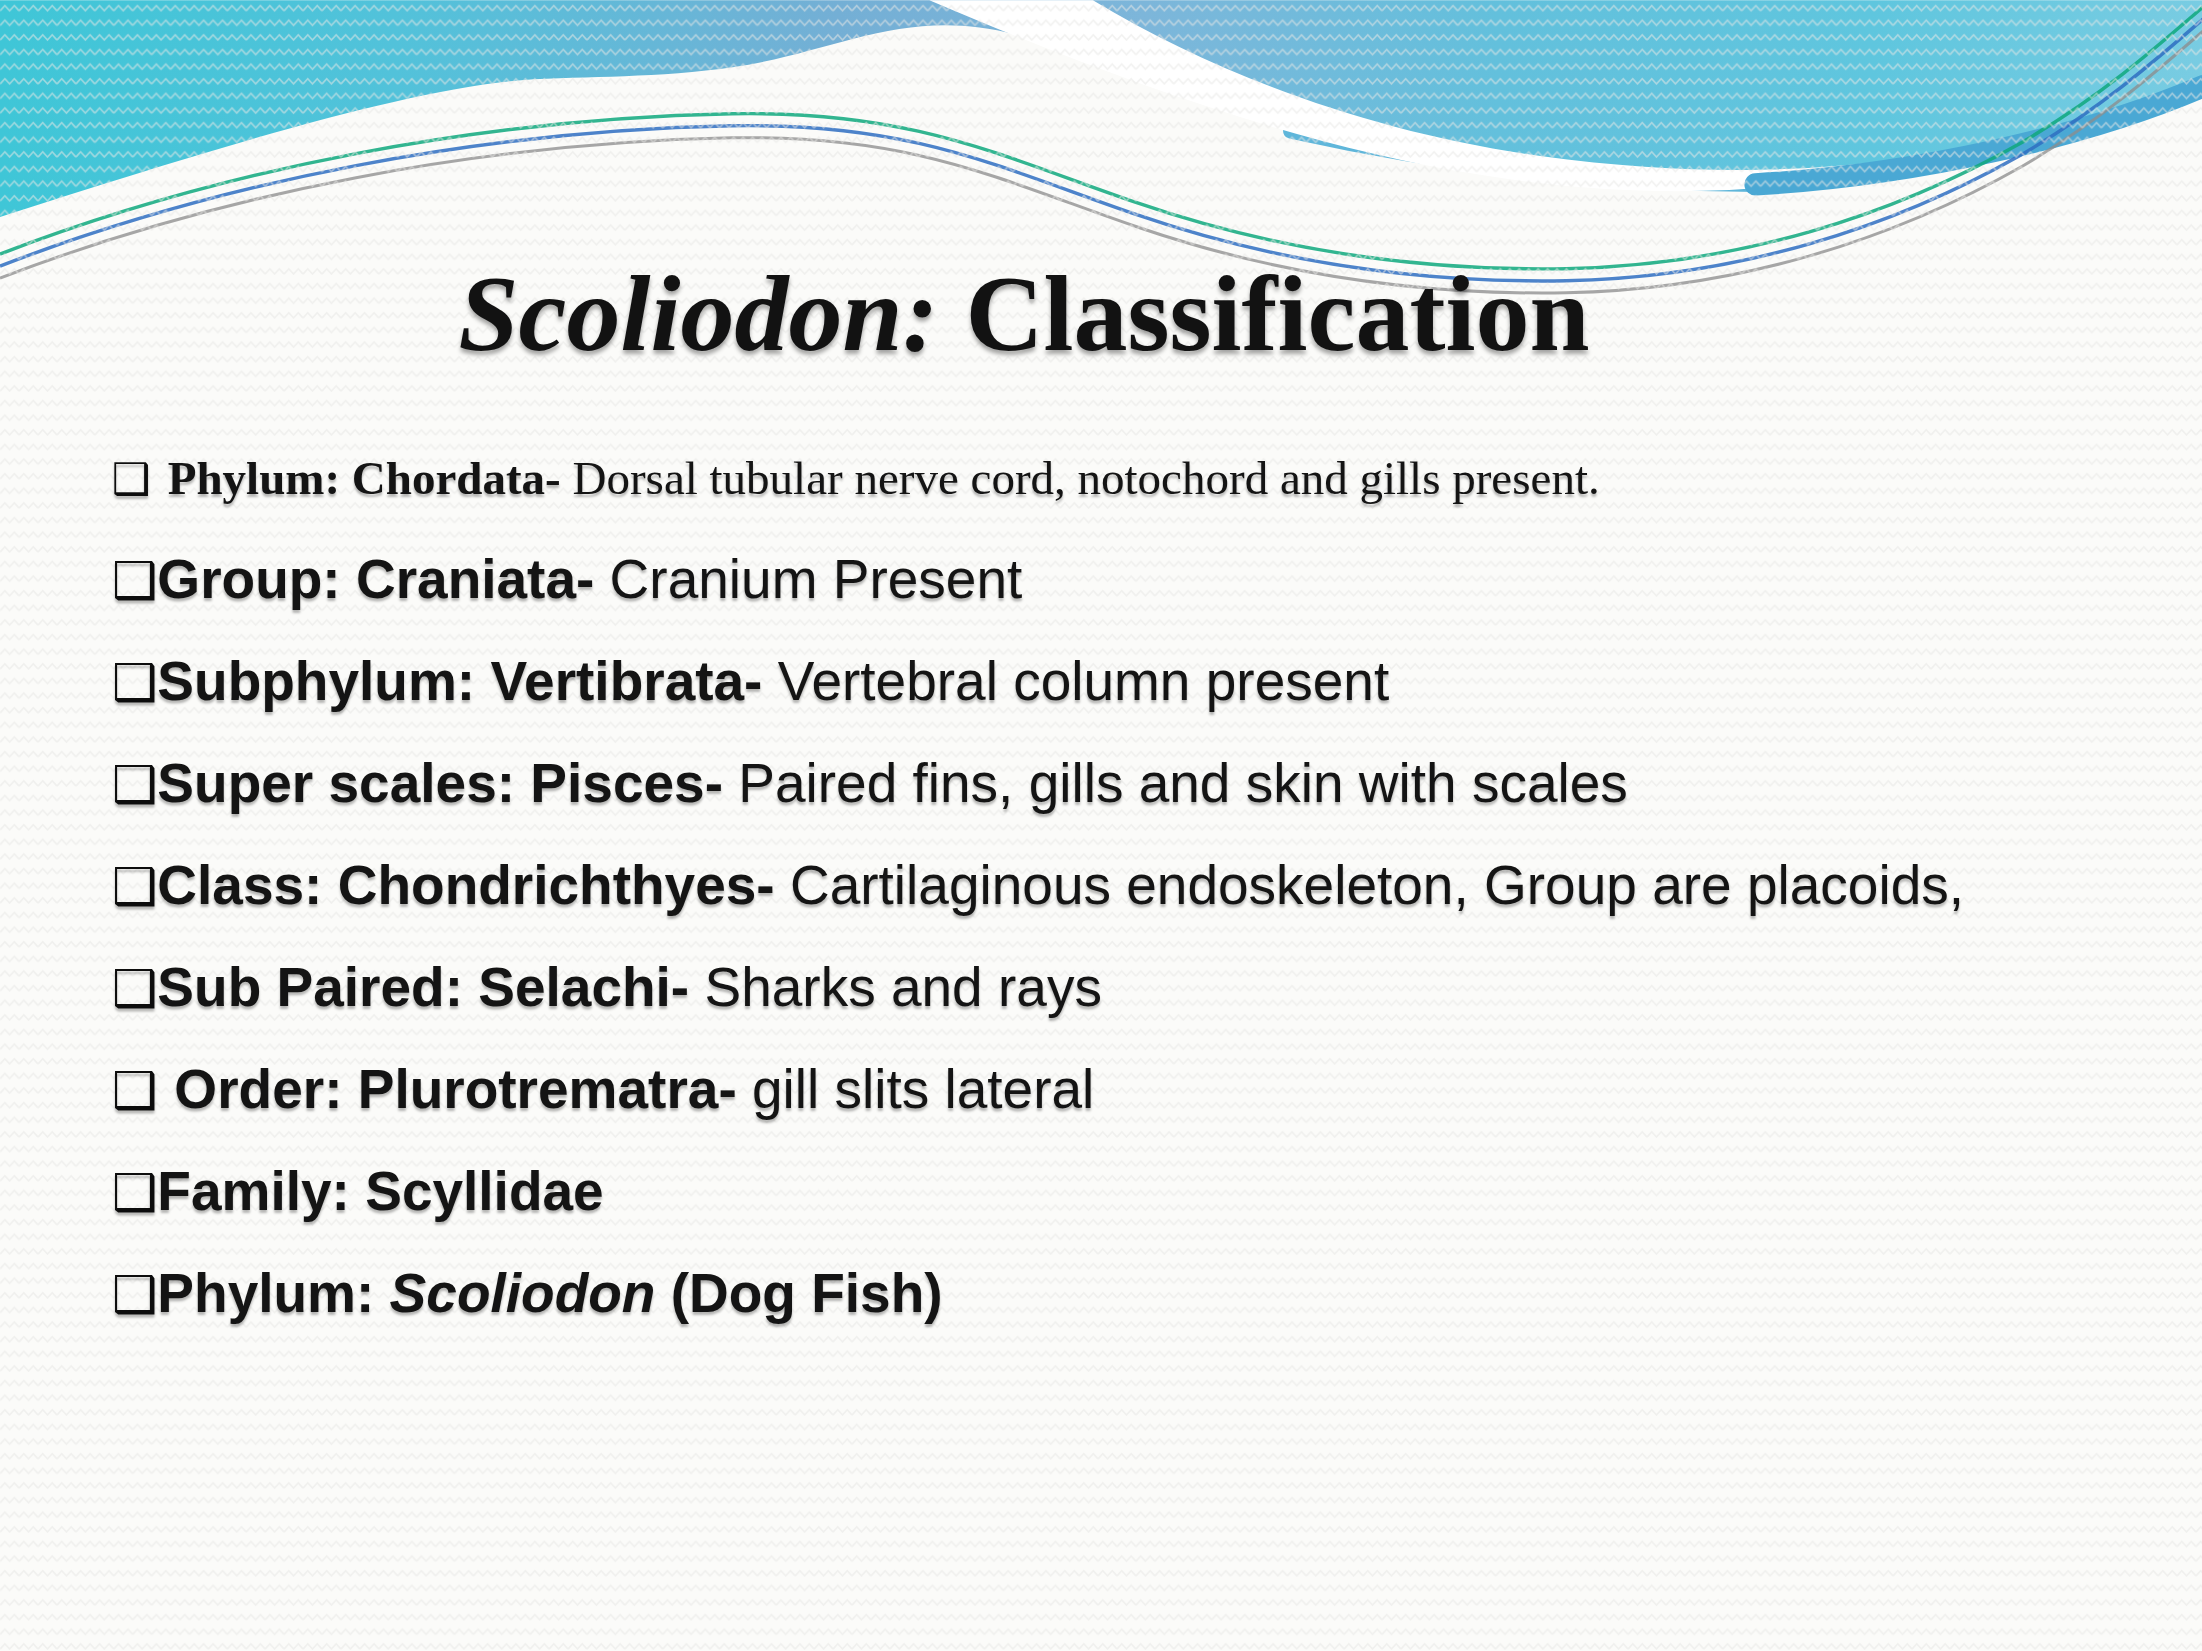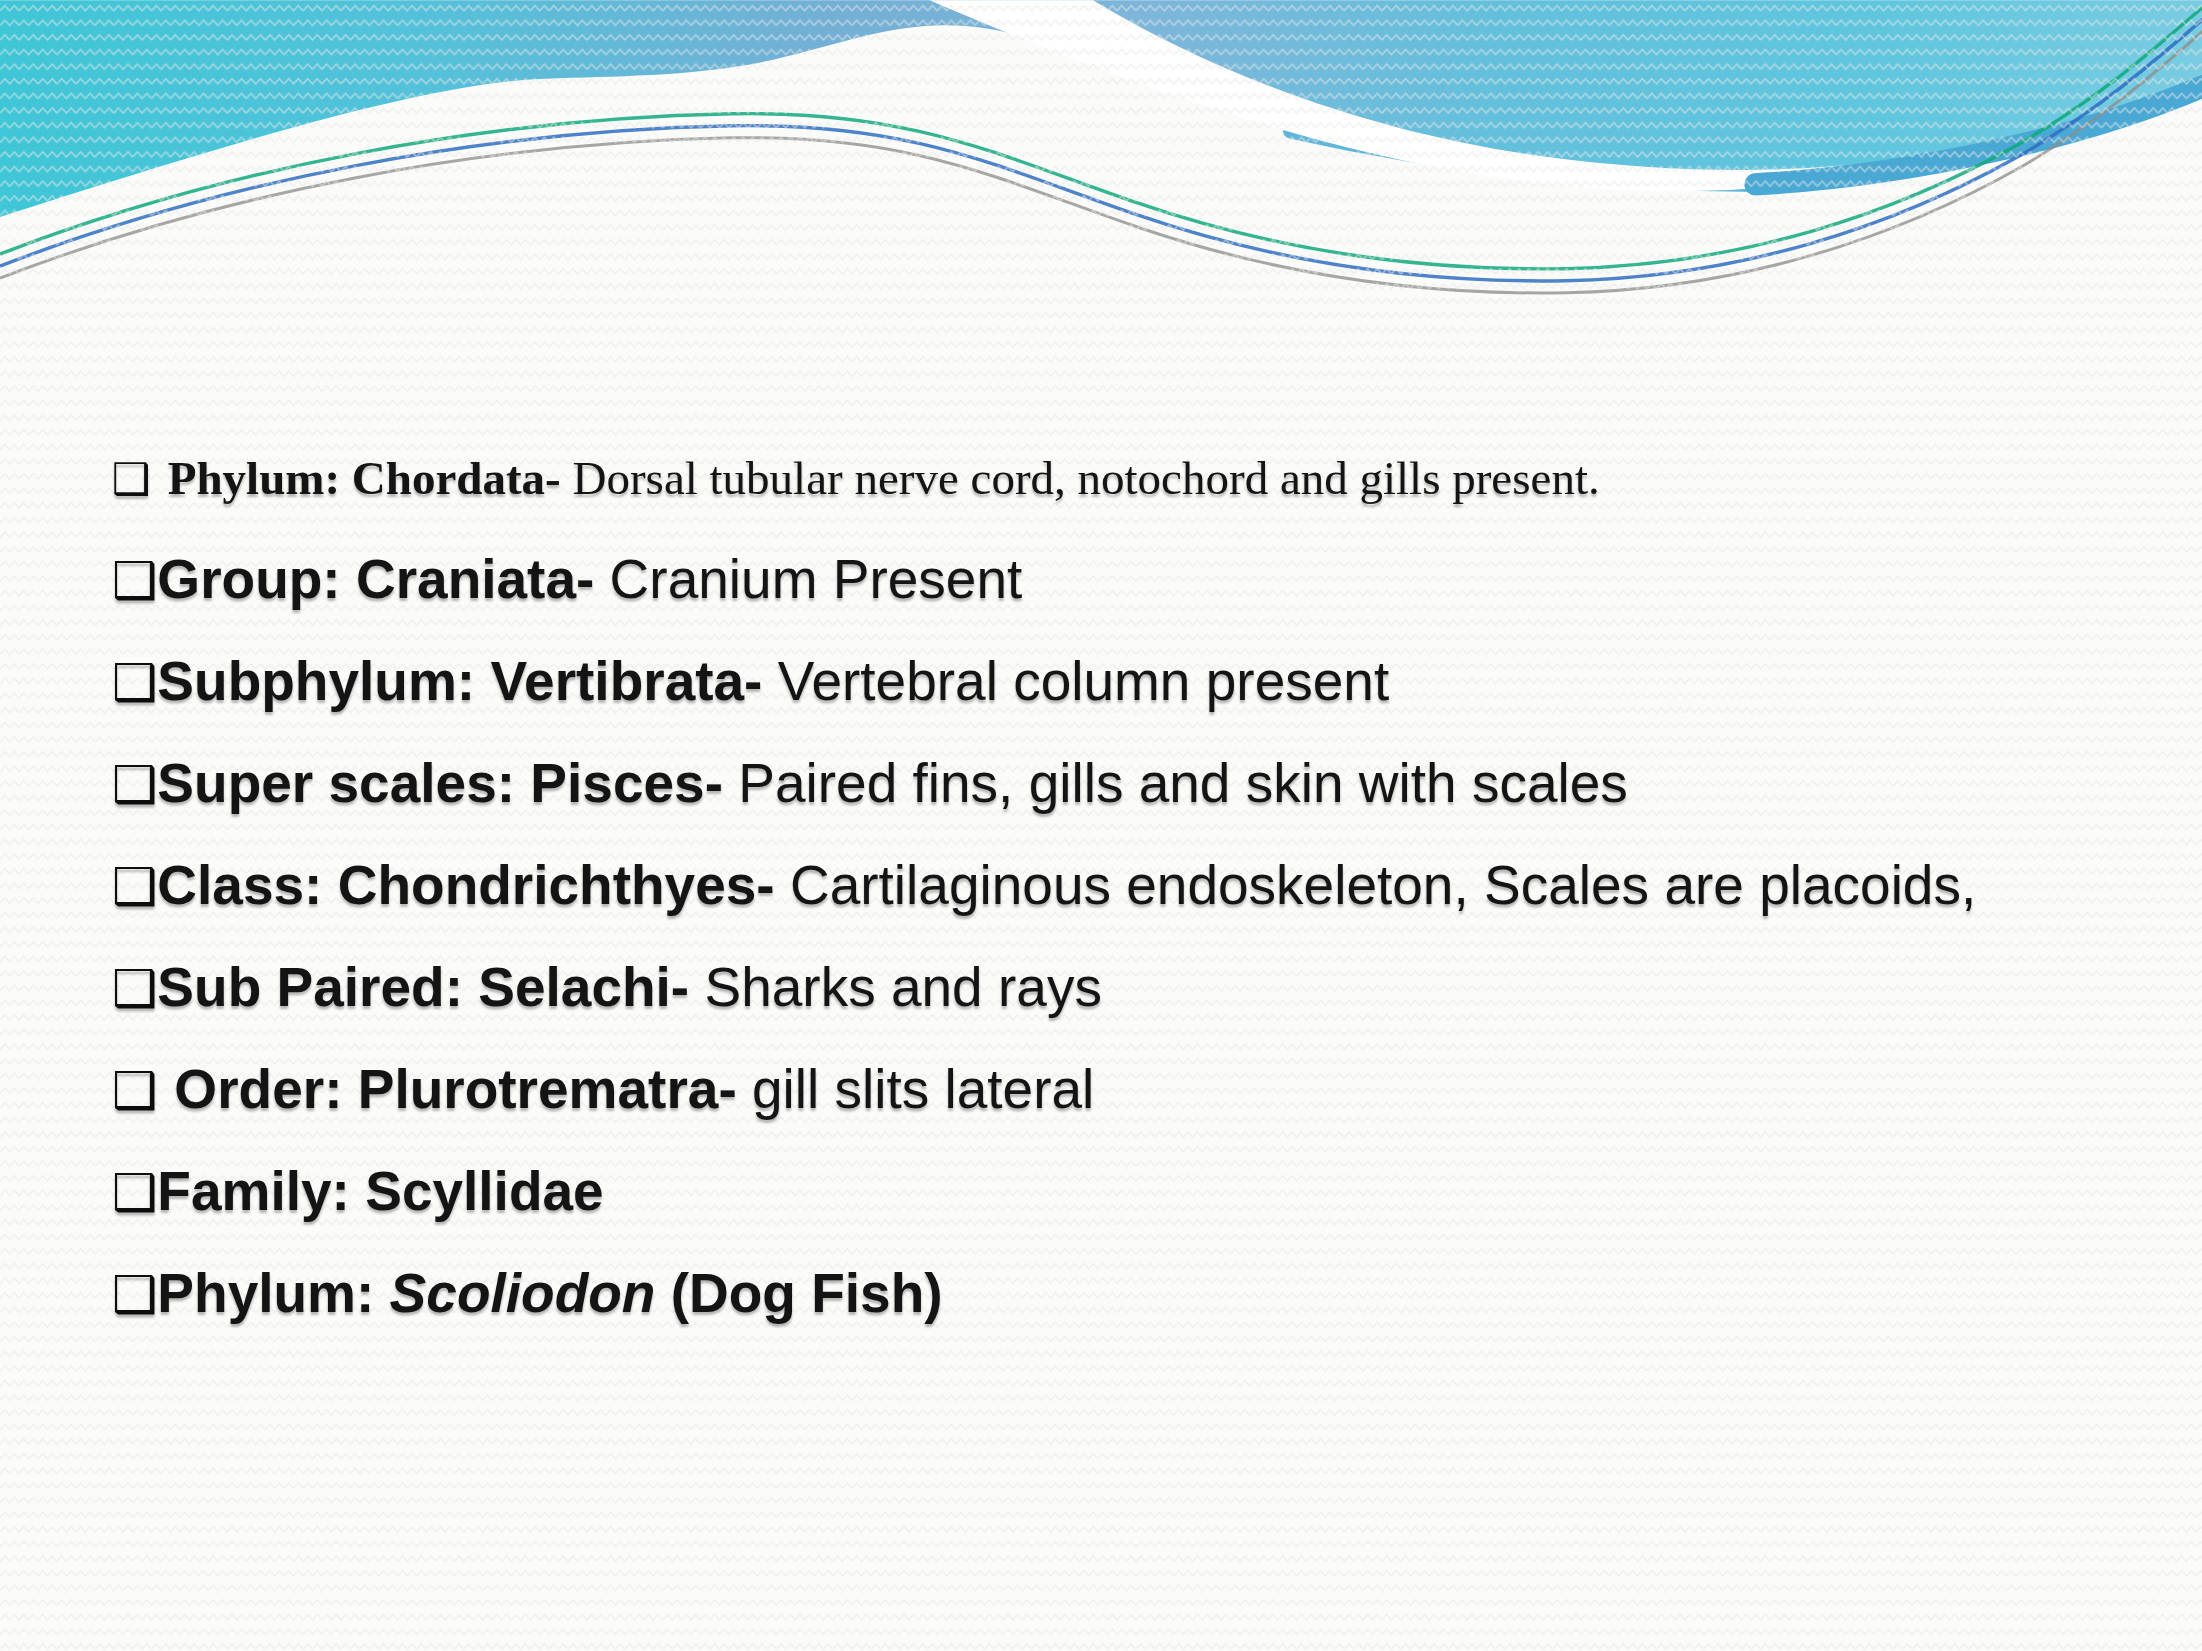--- a/index.html
+++ b/index.html
@@ -101,27 +101,30 @@
     <defs>
       <pattern id="zz" width="22" height="17" patternUnits="userSpaceOnUse">
         <path d="M0,12.5 L5.5,6.5 L11,12.5 L16.5,6.5 L22,12.5" fill="none" stroke-width="2" stroke="#E7E7E5"></path>
       </pattern>
     </defs>
     <rect width="2560" height="1920" fill="url(#zz)" opacity="0.55"></rect>
   </svg>
 
   <div class="content">
 
+    <div class="title">
+      <span class="t-i">Scoliodon:</span><span> Classification</span>
+    </div>
 
     <div class="bullets" id="bullets">
         <div class="bullet-row serif"><span class="glyph gap">❑</span><span class="part-b ">Phylum: Chordata-</span><span class=""> Dorsal tubular nerve cord, notochord and gills present.</span></div>
         <div class="bullet-row"><span class="glyph">❑</span><span class="part-b ">Group: Craniata-</span><span class=""> Cranium Present</span></div>
         <div class="bullet-row"><span class="glyph">❑</span><span class="part-b ">Subphylum: Vertibrata-</span><span class=""> Vertebral column present</span></div>
         <div class="bullet-row"><span class="glyph">❑</span><span class="part-b ">Super scales: Pisces-</span><span class=""> Paired fins, gills and skin with scales</span></div>
-        <div class="bullet-row"><span class="glyph">❑</span><span class="part-b ">Class: Chondrichthyes-</span><span class=""> Cartilaginous endoskeleton, Scales are placoids,</span></div>
+        <div class="bullet-row"><span class="glyph">❑</span><span class="part-b ">Class: Chondrichthyes-</span><span class=""> Cartilaginous endoskeleton, Group are placoids,</span></div>
         <div class="bullet-row"><span class="glyph">❑</span><span class="part-b ">Sub Paired: Selachi-</span><span class=""> Sharks and rays</span></div>
         <div class="bullet-row"><span class="glyph gap">❑</span><span class="part-b ">Order: Plurotrematra-</span><span class=""> gill slits lateral</span></div>
         <div class="bullet-row"><span class="glyph">❑</span><span class="part-b ">Family: Scyllidae</span></div>
         <div class="bullet-row"><span class="glyph">❑</span><span class="part-b ">Phylum: </span><span class="part-b part-i">Scoliodon</span><span class="part-b "> (Dog Fish)</span></div>
       </div>
 
   </div>
 </div>
 
 

